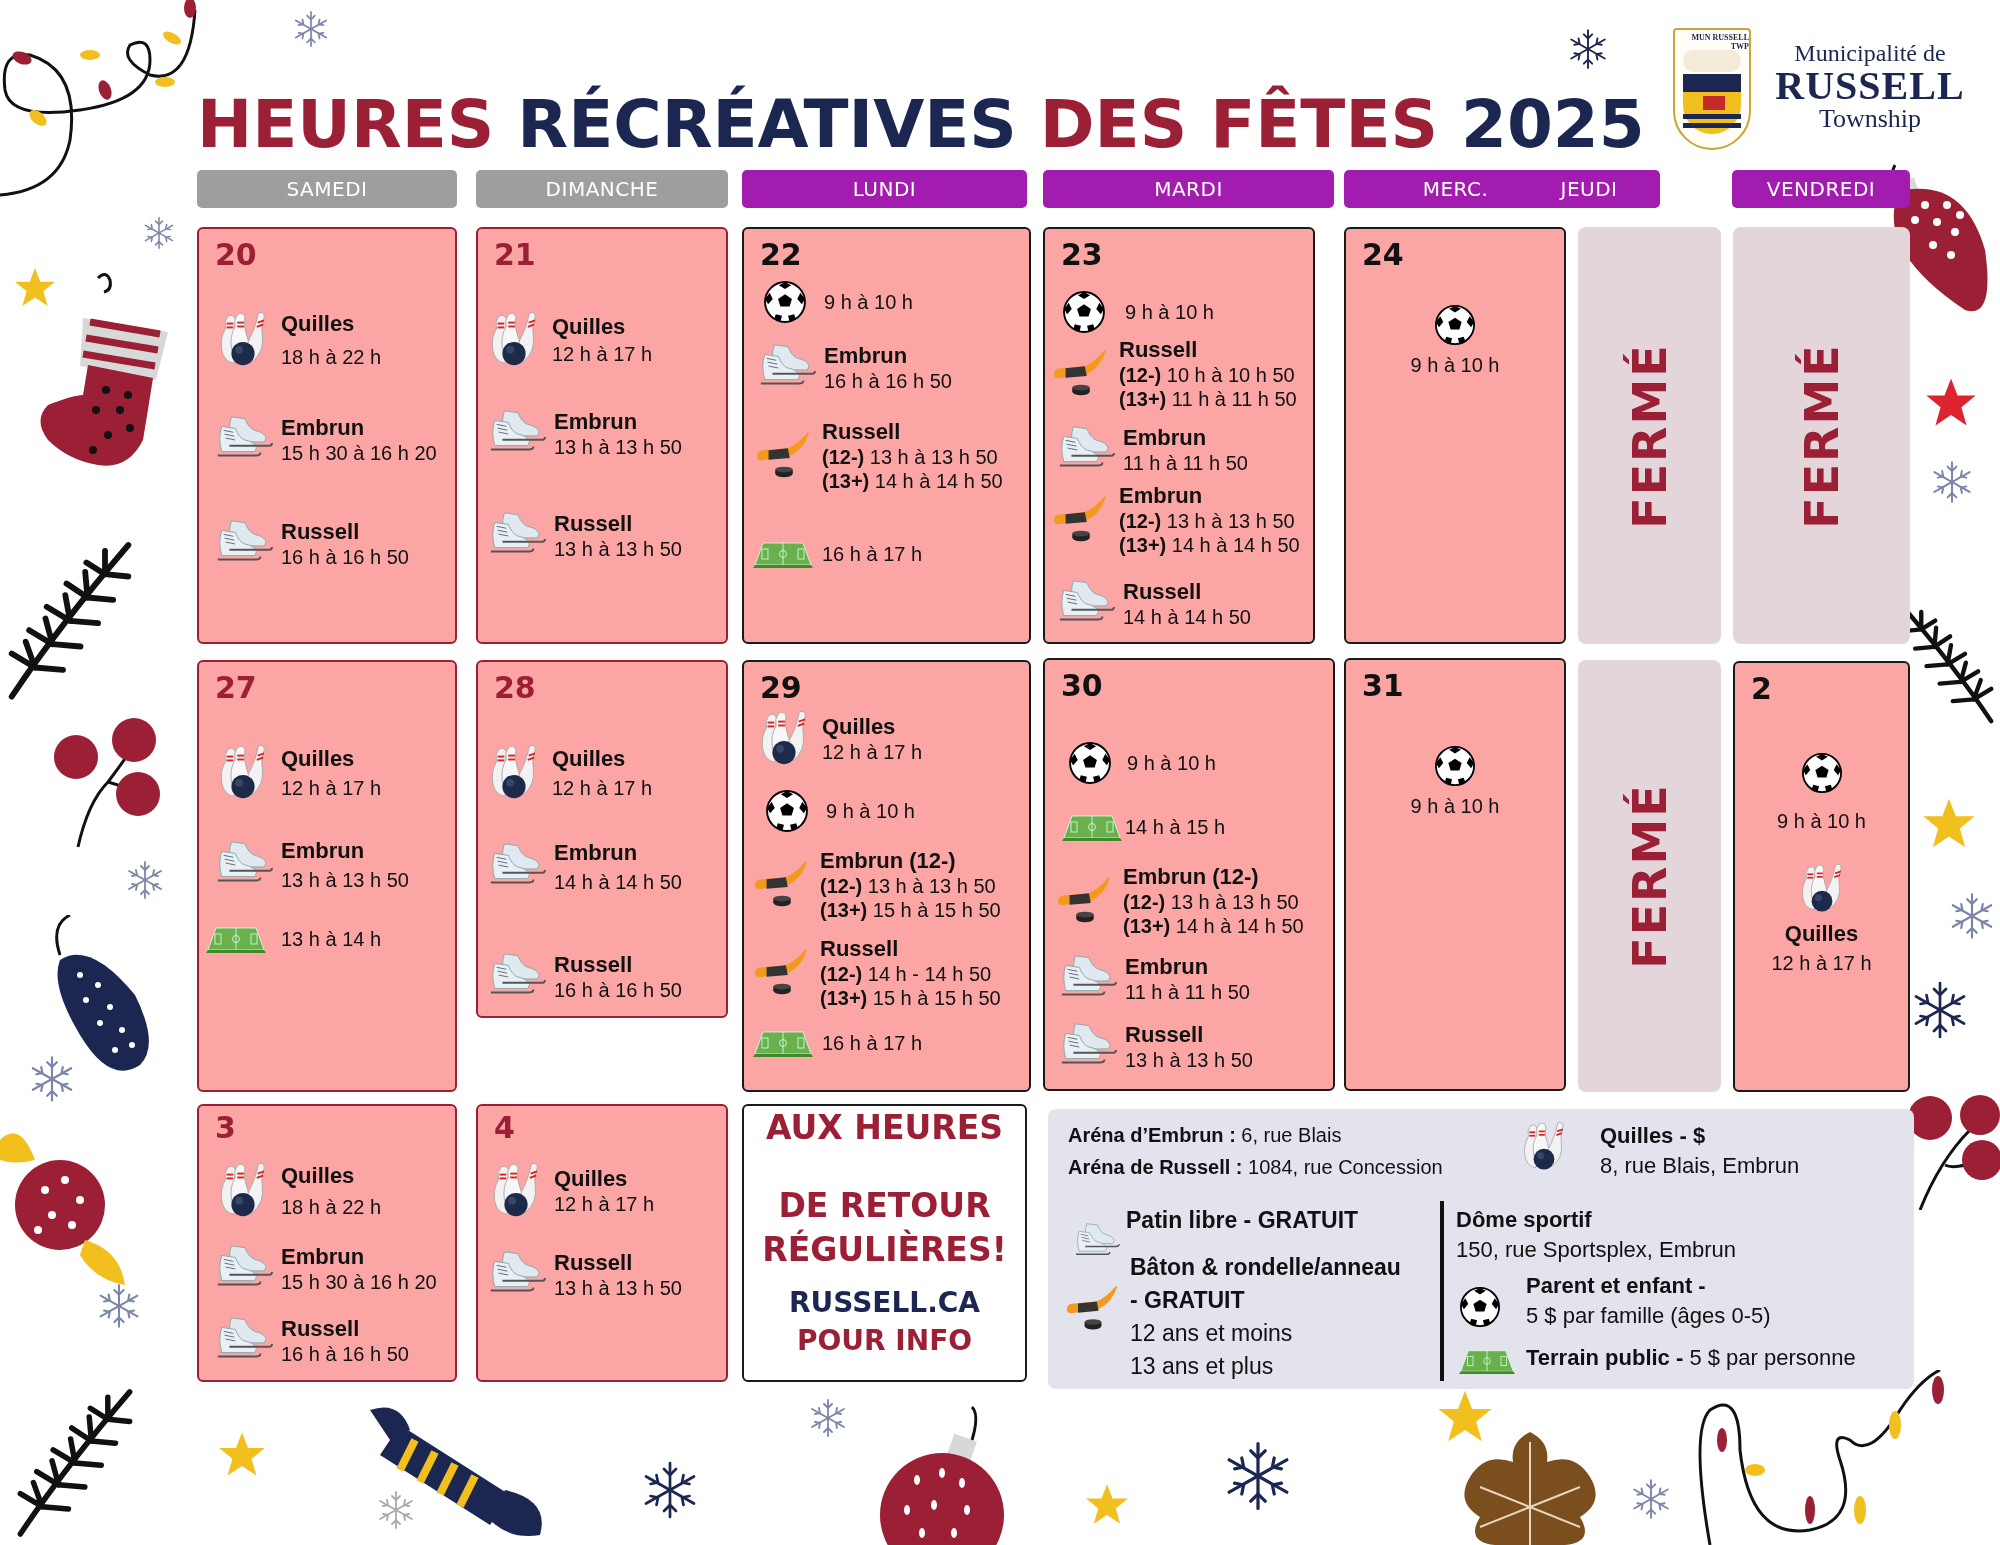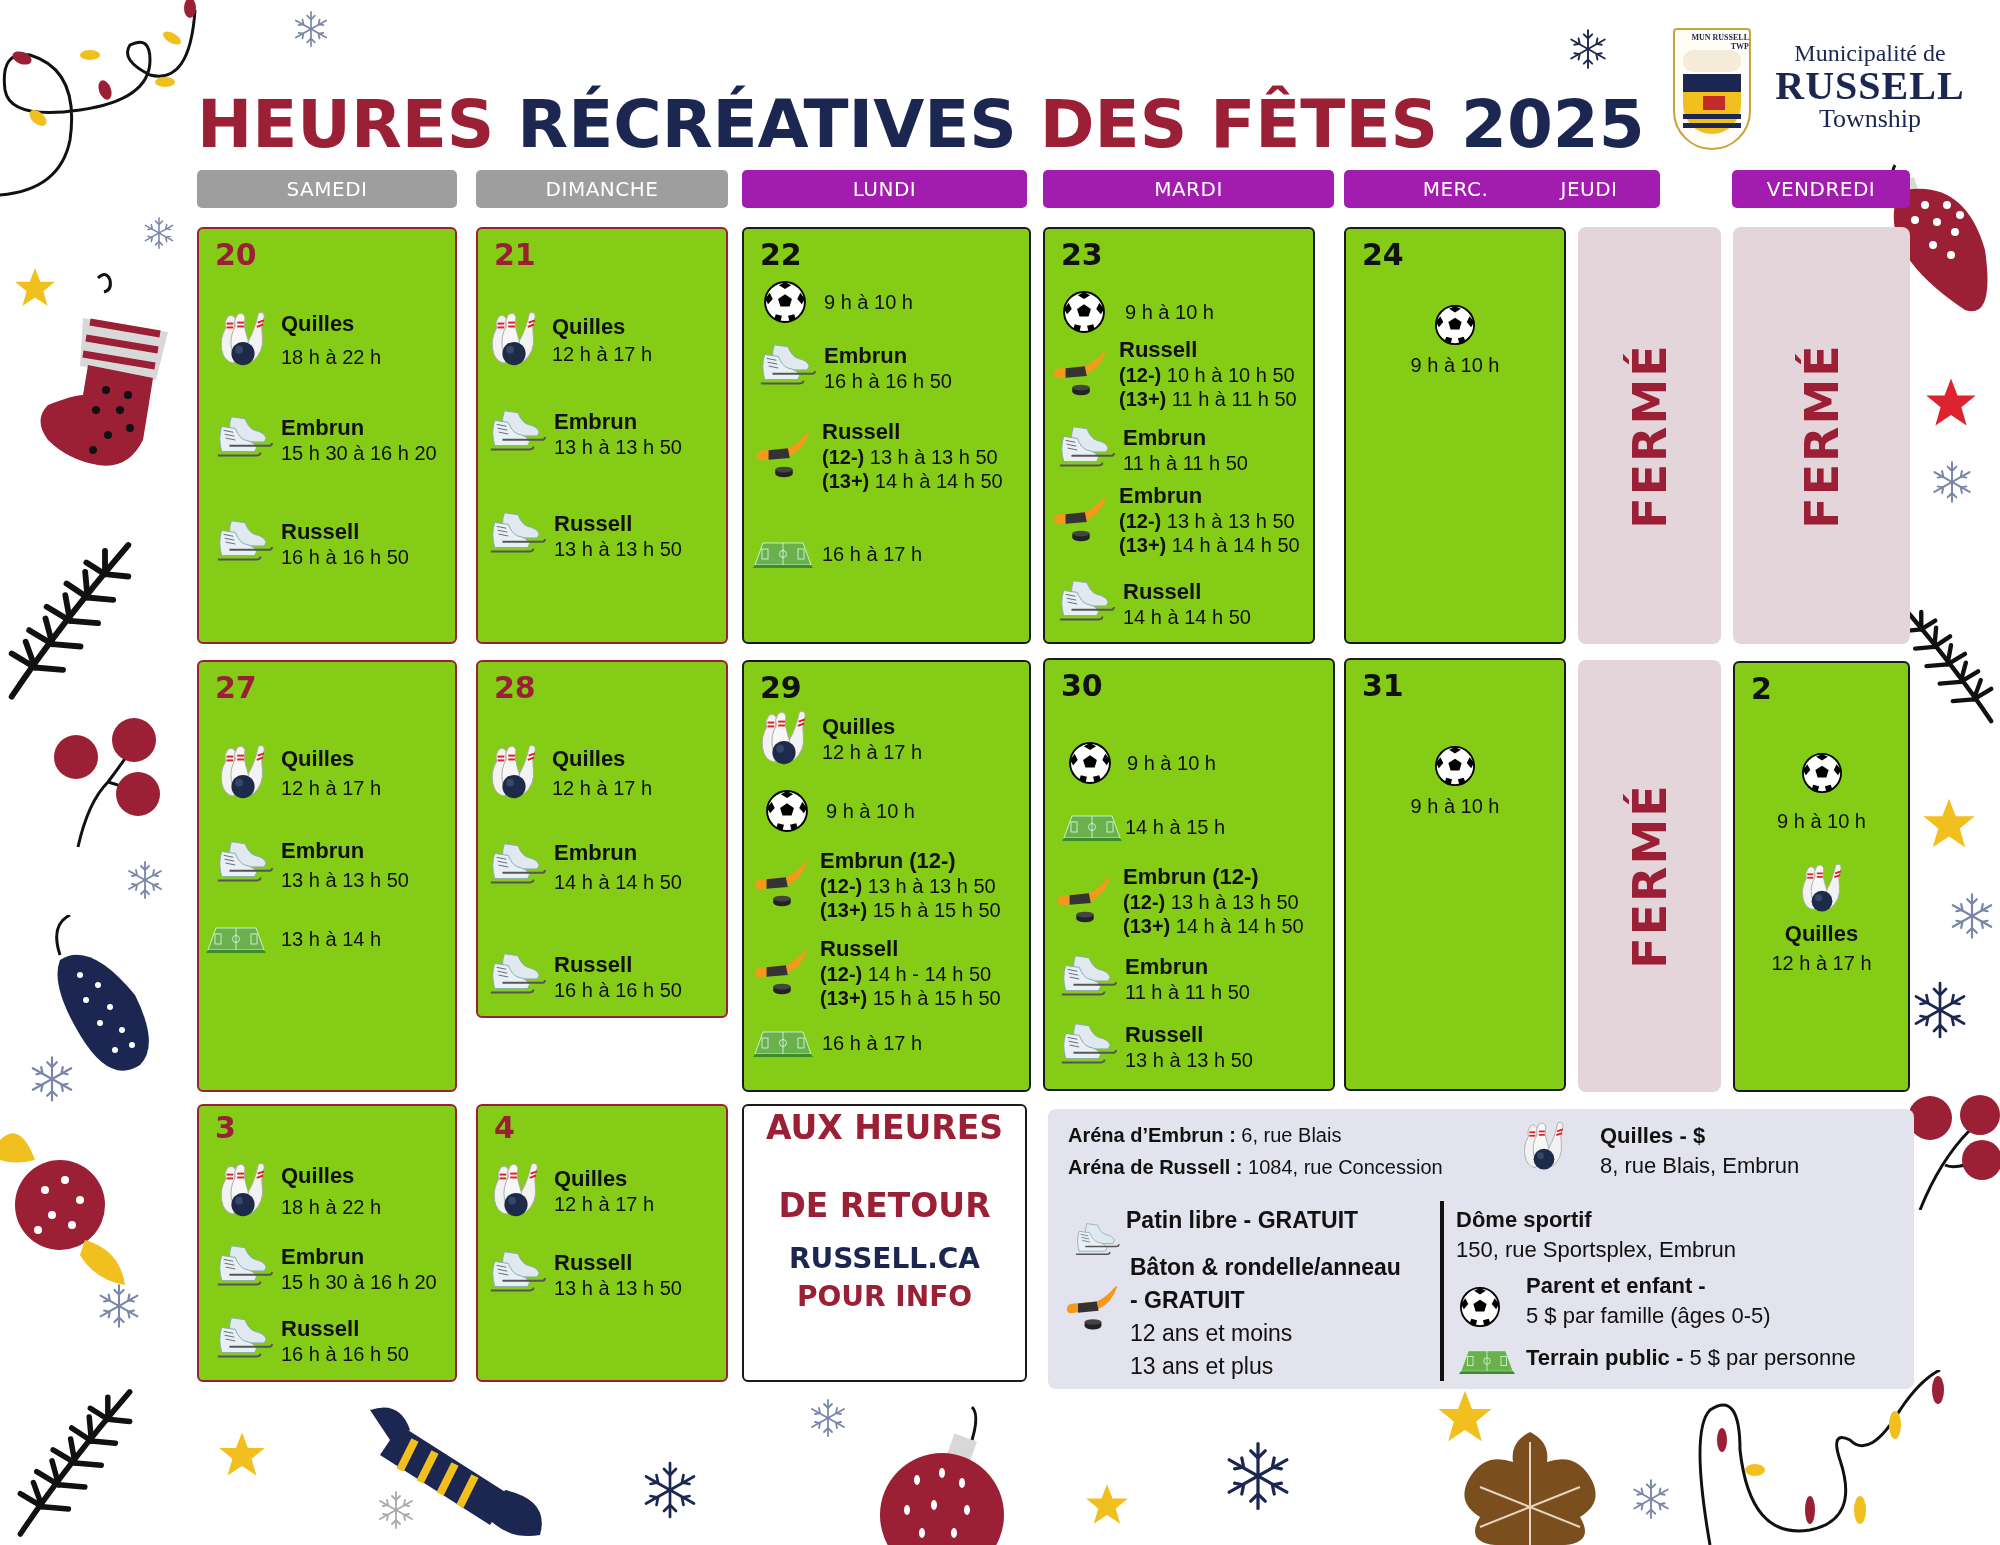--- a/index.html
+++ b/index.html
@@ -33,21 +33,21 @@
   .dayhead {
     position: absolute; top: 170px; height: 38px; border-radius: 5px;
     color: #fff; text-align: center; line-height: 38px;
     font-family: "DejaVu Sans", sans-serif; font-size: 20px; letter-spacing: 0.5px;
   }
   .dayhead.weekend { background: #9e9e9e; }
   .dayhead.weekday { background: #a21caf; }
 
   
   .cell {
-    position: absolute; background: #84cc16; border-radius: 6px;
+    position: absolute; background: #fca5a5; border-radius: 6px;
     border: 2px solid #1a1a1a;
   }
   .cell.weekend { border-color: #9b1f35; }
   .cell .daynum {
     position: absolute; left: 16px; top: 8px; font-family: "DejaVu Sans", sans-serif;
     font-weight: bold; font-size: 30px; color: #111;
   }
   .cell.weekend .daynum { color: #9b1f35; }
 
   .closed {
@@ -897,20 +897,21 @@
     <div class="txt">
         <div class="name">Russell</div>
         <div>13 h à 13 h 50</div>
       </div>
   </div>
 </div>
 
 <div class="retour">
   <div class="r1" style="margin-top:0;">AUX HEURES</div>
   <div class="r1">DE RETOUR</div>
+  <div class="r1" style="margin-top:0;">RÉGULIÈRES!</div>
   <div class="r2">RUSSELL.CA</div>
   <div class="r3">POUR INFO</div>
 </div>
 
 <div class="info">
   <div style="position:absolute;left:20px;top:10px;font-size:20px;line-height:32px;">
     <div><span class="b">Aréna d’Embrun :</span><span> 6, rue Blais</span></div>
     <div><span class="b">Aréna de Russell :</span><span> 1084, rue Concession</span></div>
   </div>
 

